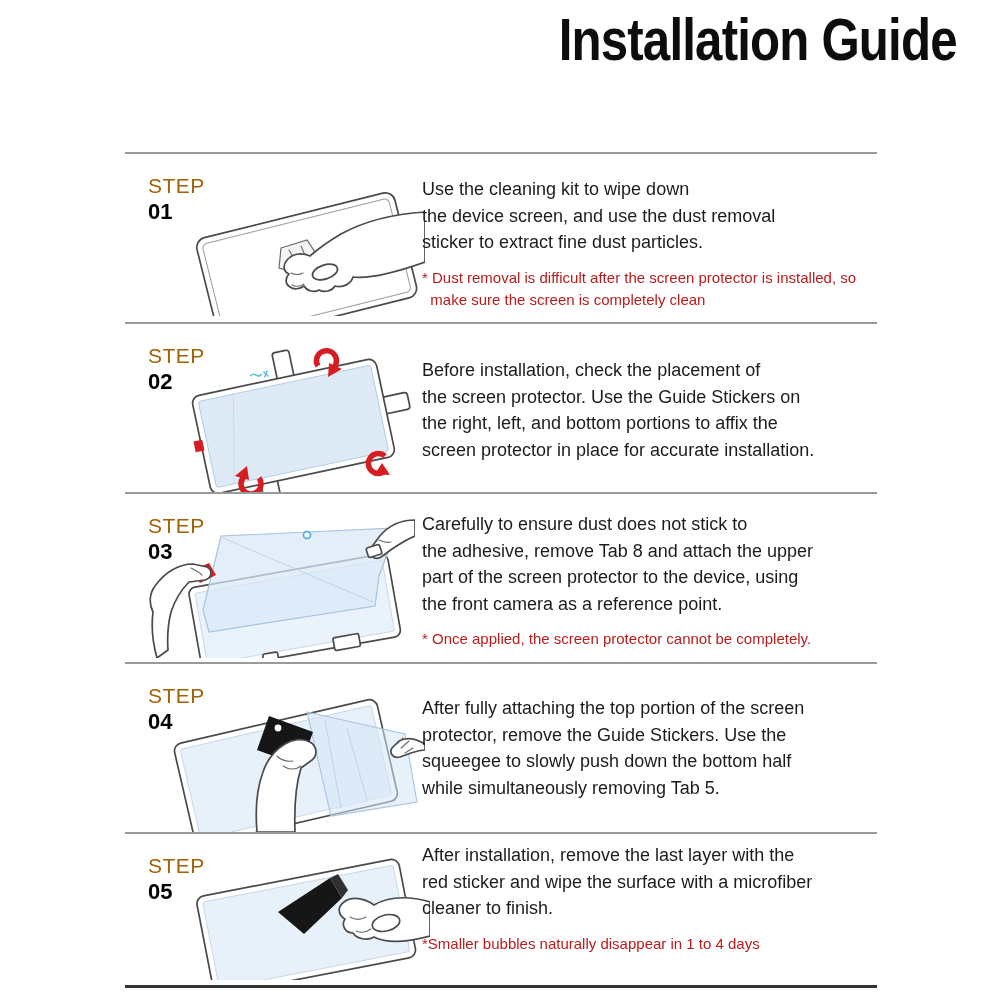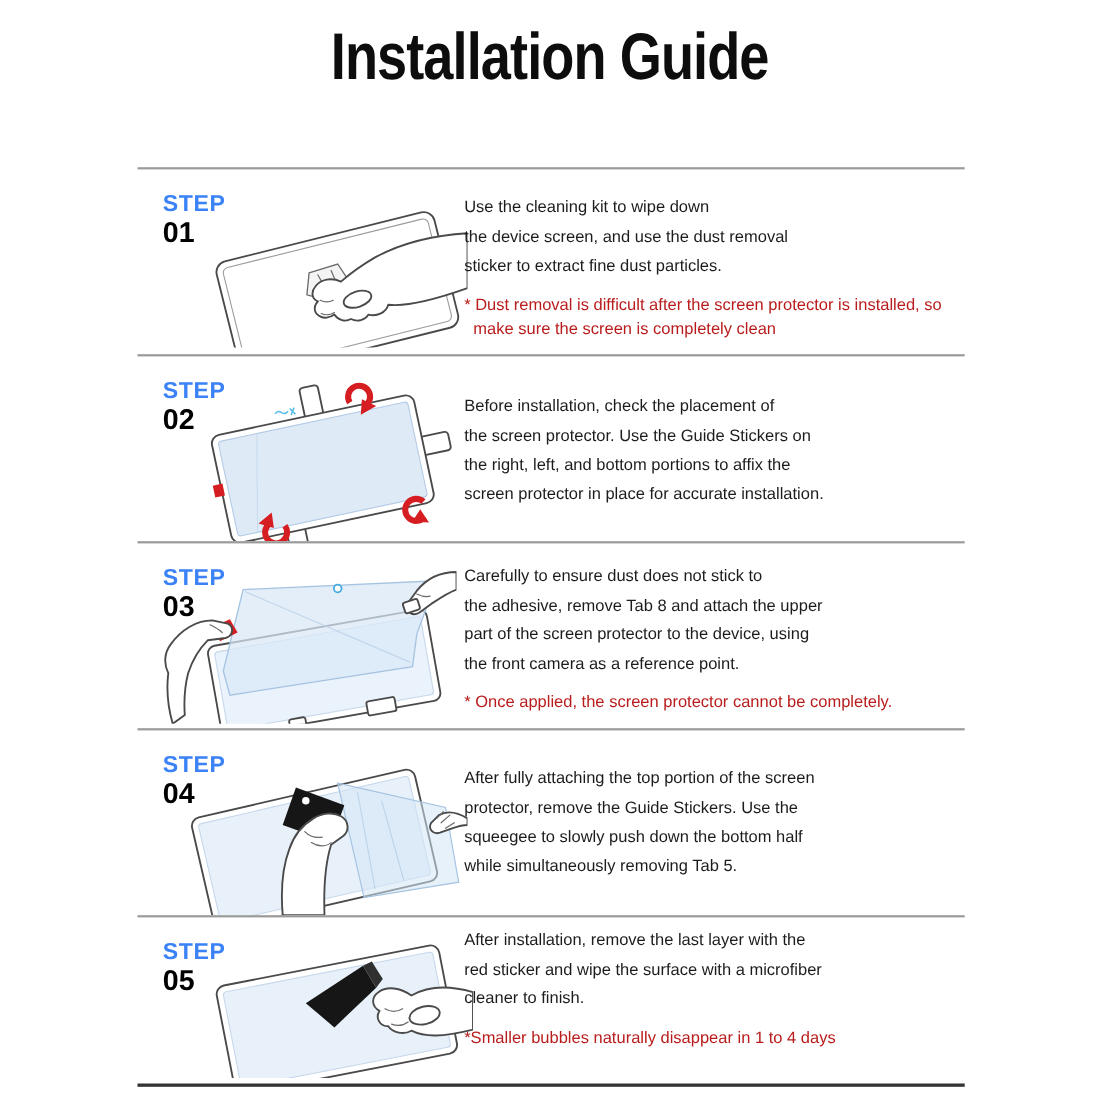--- a/index.html
+++ b/index.html
@@ -1,35 +1,35 @@
 <!DOCTYPE html>
 <html><head>
 <meta charset="utf-8">
 <style>
   html,body{margin:0;padding:0;}
   body{
     width:1000px;height:1000px;background:#ffffff;overflow:hidden;
     font-family:"Liberation Sans","DejaVu Sans",sans-serif;color:#1c1c1c;
     position:relative;
   }
-  .header{height:152px;text-align:center;padding-top:20px;box-sizing:border-box;}
+  .header{height:152px;text-align:right;padding-top:8px;box-sizing:border-box;}
   .title{
     display:inline-block;margin:0;font-size:60px;font-weight:700;color:#0d0d0d;
     letter-spacing:-1px;transform:scaleX(0.82);transform-origin:center top;line-height:1.05;
   }
   .steps{margin-left:125px;width:752px;}
   .step-row{position:relative;height:170px;border-top:2px solid #9a9a9a;box-sizing:border-box;}
   .step-row.last{height:153px;}
   .bottom-rule{border-top:3px solid #333333;width:752px;}
   .step-label{position:absolute;left:23px;top:20px;}
-  .step-word{font-size:21px;font-weight:700;color:#3b82f6;line-height:24px;letter-spacing:0.5px;}
-  .step-num{font-size:26px;font-weight:700;color:#000;line-height:27px;}
+  .step-word{font-size:21px;font-weight:400;color:#a16207;line-height:24px;letter-spacing:0.5px;}
+  .step-num{font-size:22px;font-weight:700;color:#000;line-height:27px;}
   .illus{position:absolute;}
   .step-text{position:absolute;left:297px;width:470px;}
-  .step-desc{font-size:15px;line-height:26.5px;white-space:pre;color:#1c1c1c;}
+  .step-desc{font-size:18px;line-height:26.5px;white-space:pre;color:#1c1c1c;}
   .step-note{font-size:15px;line-height:22px;white-space:pre;color:#b91c1c;margin-top:11px;}
   svg .ln{fill:#ffffff;stroke:#4a4a4a;stroke-width:1.7;stroke-linejoin:round;stroke-linecap:round;}
   svg .thin{fill:none;stroke:#6a6a6a;stroke-width:1.1;stroke-linecap:round;}
 </style>
 </head>
 <body>
 
 <div class="header">
   <h1 class="title">Installation Guide</h1>
 </div>

